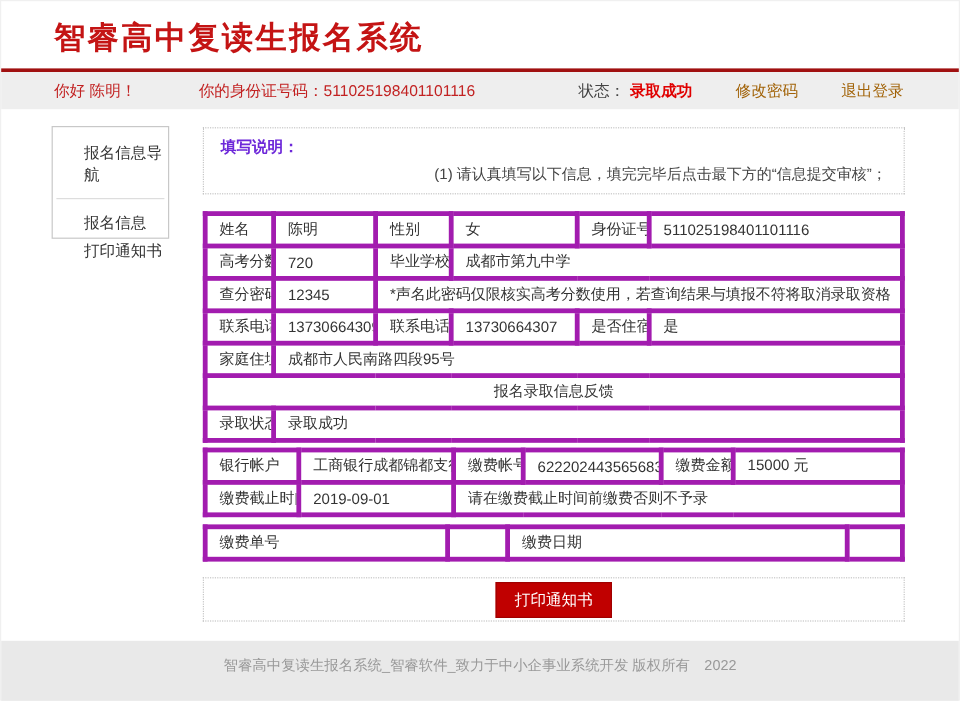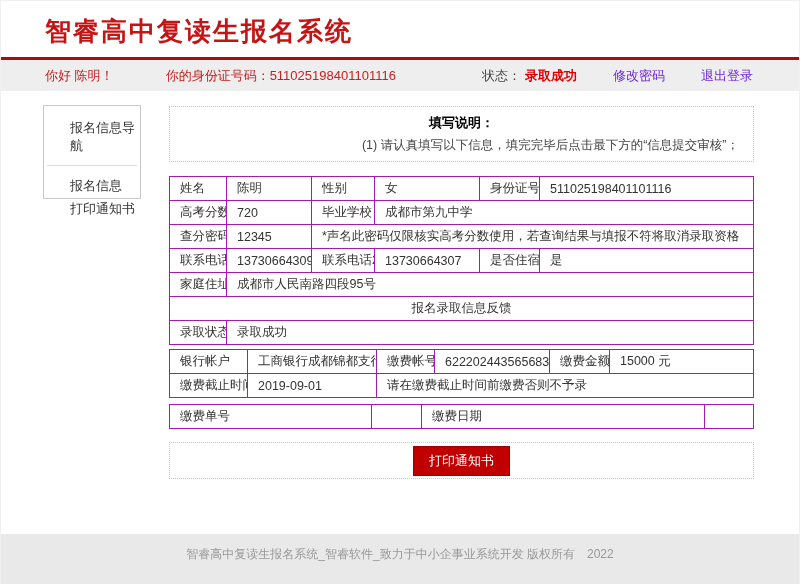--- a/index.html
+++ b/index.html
@@ -19,42 +19,42 @@
 
   
   .topbar {
     position:absolute; left:0; top:59px; width:100%; height:31px;
     background:#eeeeee; display:flex; justify-content:space-between; align-items:center;
     padding:0 46px 0 44px; font-size:13px;
   }
   .topbar-left { display:flex; align-items:center; gap:52px; color:#c22222; }
   .topbar-right { display:flex; align-items:center; gap:36px; color:#444; }
   .status-value { color:#e00000; font-weight:bold; margin-left:4px; }
-  .top-link { cursor:pointer; color:#6d28d9; }
+  .top-link { cursor:pointer; color:#a16207; }
 
   
   .sidebar {
     position:absolute; left:42px; top:104px; width:98px; height:94px;
     border:1px solid #c8c8c8; background:#fff; font-size:13px; color:#333;
   }
   .sidebar-title { padding:13px 0 0 26px; }
   .sidebar-divider { border-top:1px solid #ddd; margin:10px 3px 8px 3px; }
   .sidebar-item { padding-left:26px; line-height:23px; cursor:pointer; }
 
   
   .main { position:absolute; left:168px; top:105px; width:585px; }
 
   .notice-box { border:1px dotted #c5c5c5; padding:7px 14px 6px 14px; }
-  .notice-title { font-size:13px; font-weight:bold; color:#000000; margin-bottom:3px;text-align:center; }
+  .notice-title { font-size:13px; font-weight:bold; color:#6d28d9; margin-bottom:3px; }
   .notice-line { font-size:12.5px; color:#444; line-height:20px;text-align:right; }
   .star { color:#e00000; }
 
   table { width:100%; border-collapse:collapse; table-layout:fixed; }
   td {
-    border:1px solid #a21caf; font-size:12.5px; color:#333;
+    border:4px solid #a21caf; font-size:12.5px; color:#333;
     padding:3px 10px; height:24px; overflow:hidden; white-space:nowrap;
   }
   .t-info { margin-top:14px; }
   .t-bank { margin-top:4px; }
   .t-pay  { margin-top:6px;border-radius:12px; }
   .center-cell { text-align:center; }
 
   .button-box {
     margin-top:13px; border:1px dotted #c5c5c5; height:37px;
     display:flex; align-items:center; justify-content:center;

